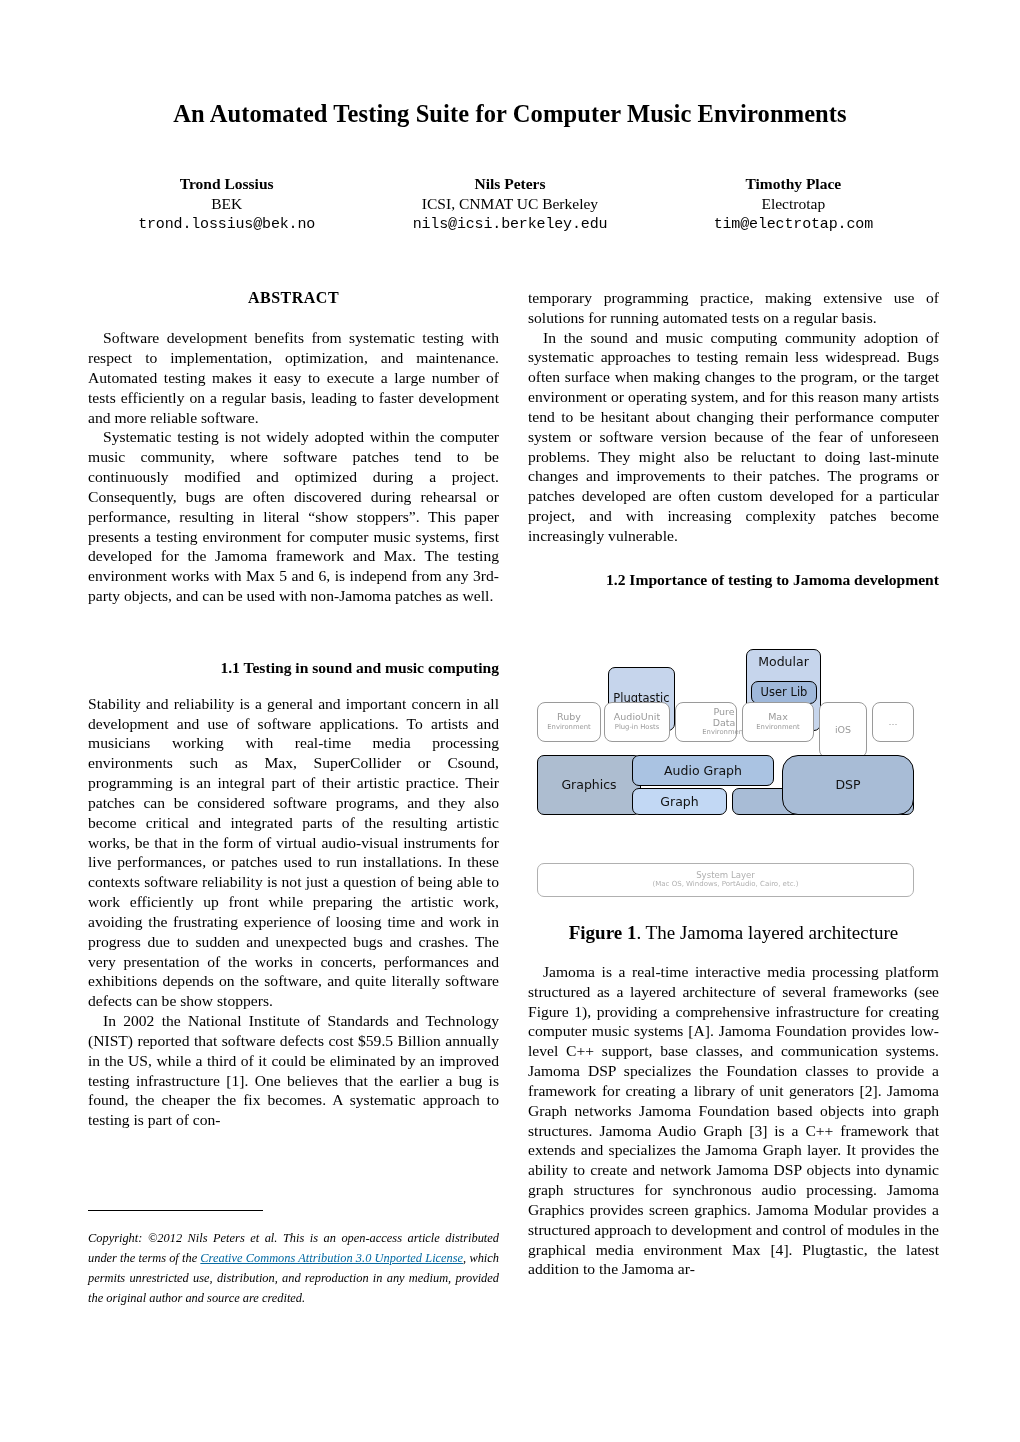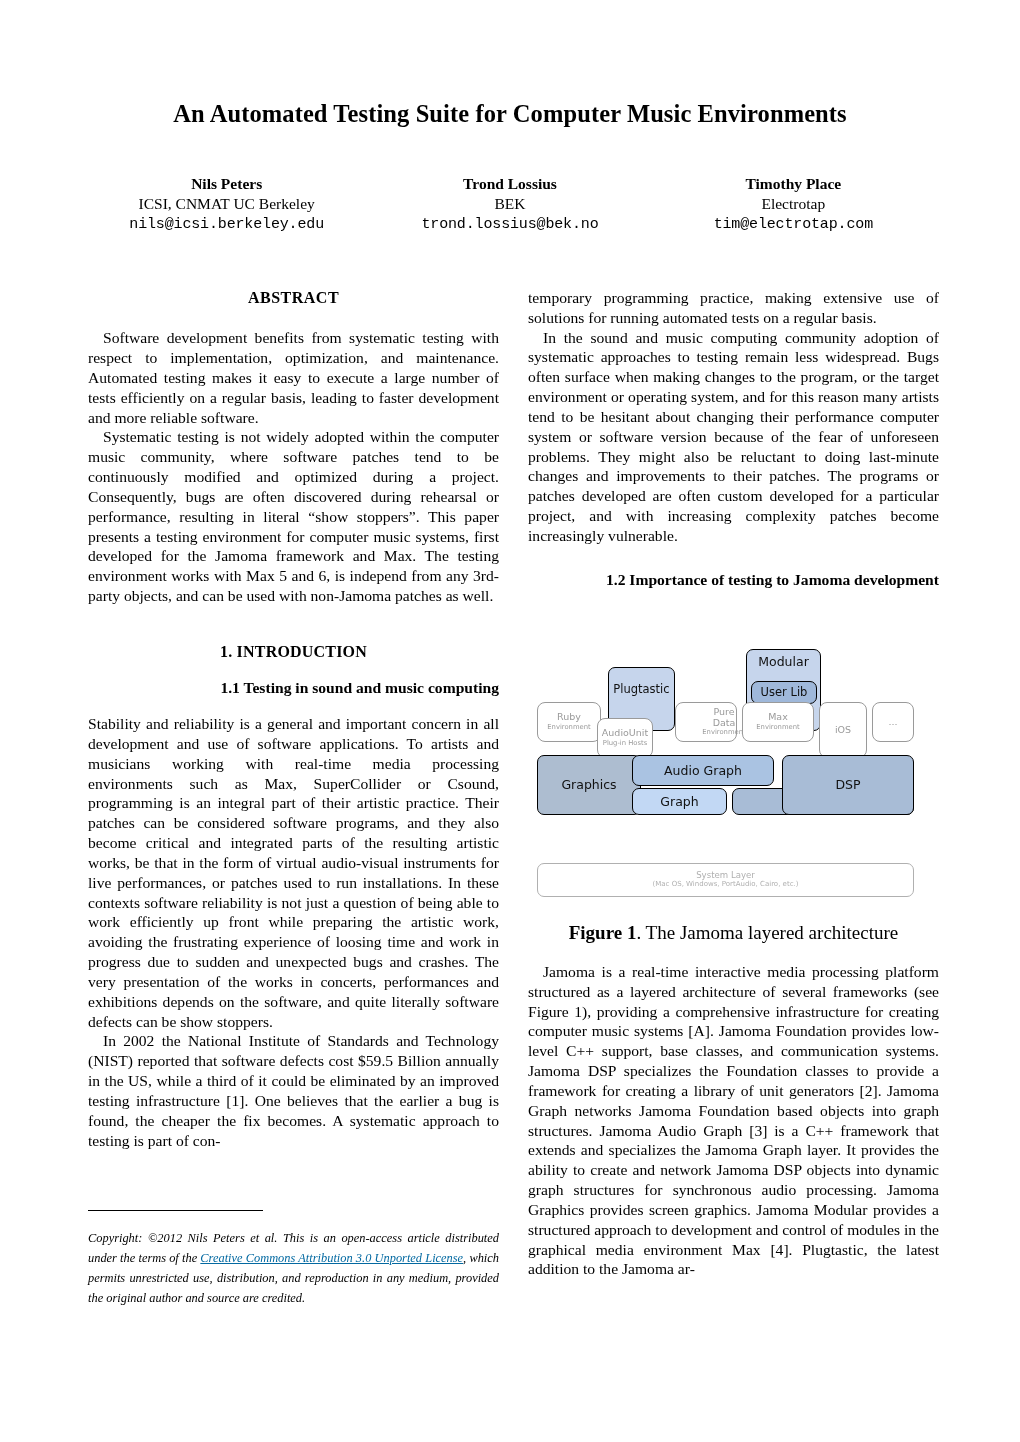--- a/index.html
+++ b/index.html
@@ -193,43 +193,42 @@
 </style>
 </head>
 <body>
 
 <div class="page">
 
   <div class="title">An Automated Testing Suite for Computer Music Environments</div>
 
   <div class="authors">
     <div class="author-col">
+      <div class="author-name">Trond Lossius</div>
+      <div class="author-affil">BEK</div>
+      <div class="author-email">trond.lossius@bek.no</div>
+    </div>
+    <div class="author-col">
       <div class="author-name">Nils Peters</div>
       <div class="author-affil">ICSI, CNMAT UC Berkeley</div>
       <div class="author-email">nils@icsi.berkeley.edu</div>
-    </div>
-    <div class="author-col">
-      <div class="author-name">Trond Lossius</div>
-      <div class="author-affil">BEK</div>
-      <div class="author-email">trond.lossius@bek.no</div>
     </div>
     <div class="author-col">
       <div class="author-name">Timothy Place</div>
       <div class="author-affil">Electrotap</div>
       <div class="author-email">tim@electrotap.com</div>
     </div>
   </div>
 
   <div class="col col-left">
     <div class="abstract-head">ABSTRACT</div>
     <div class="sp-20"></div>
     <p>Software development benefits from systematic testing with respect to implementation, optimization, and maintenance. Automated testing makes it easy to execute a large number of tests efficiently on a regular basis, leading to faster development and more reliable software.</p>
     <p>Systematic testing is not widely adopted within the computer music community, where software patches tend to be continuously modified and optimized during a project. Consequently, bugs are often discovered during rehearsal or performance, resulting in literal “show stoppers”. This paper presents a testing environment for computer music systems, first developed for the Jamoma framework and Max. The testing environment works with Max 5 and 6, is independ from any 3rd-party objects, and can be used with non-Jamoma patches as well.</p>
     <div class="sp-36"></div>
-    <h2 class="sec-title">1.  INTRODUCTION</h2>
     <div class="sp-16"></div>
     <h3 class="subsec-title">1.1  Testing in sound and music computing</h3>
     <div class="sp-16"></div>
     <p class="noindent">Stability and reliability is a general and important concern in all development and use of software applications. To artists and musicians working with real-time media processing environments such as Max, SuperCollider or Csound, programming is an integral part of their artistic practice. Their patches can be considered software programs, and they also become critical and integrated parts of the resulting artistic works, be that in the form of virtual audio-visual instruments for live performances, or patches used to run installations. In these contexts software reliability is not just a question of being able to work efficiently up front while preparing the artistic work, avoiding the frustrating experience of loosing time and work in progress due to sudden and unexpected bugs and crashes. The very presentation of the works in concerts, performances and exhibitions depends on the software, and quite literally software defects can be show stoppers.</p>
     <p>In 2002 the National Institute of Standards and Technology (NIST) reported that software defects cost $59.5 Billion annually in the US, while a third of it could be eliminated by an improved testing infrastructure [1]. One believes that the earlier a bug is found, the cheaper the fix becomes. A systematic approach to testing is part of con-</p>
   </div>
 
   <div class="col col-right">
     <p class="noindent">temporary programming practice, making extensive use of solutions for running automated tests on a regular basis.</p>
     <p>In the sound and music computing community adoption of systematic approaches to testing remain less widespread. Bugs often surface when making changes to the program, or the target environment or operating system, and for this reason many artists tend to be hesitant about changing their performance computer system or software version because of the fear of unforeseen problems. They might also be reluctant to doing last-minute changes and improvements to their patches. The programs or patches developed are often custom developed for a particular project, and with increasing complexity patches become increasingly vulnerable.</p>
@@ -240,29 +239,29 @@
   <div class="figure1">
 
     <div class="fig-box blue-light" style="left:213px; top:4px; width:75px; height:82px; justify-content:flex-start; padding-top:5px;">
       <span class="fig-label">Modular</span>
     </div>
 
     <div class="fig-box blue-userlib" style="left:218px; top:36px; width:66px; height:23px;">
       <span class="fig-label-sm">User Lib</span>
     </div>
 
-    <div class="fig-box blue-light" style="left:75px; top:22px; width:67px; height:64px; justify-content:flex-start; padding-top:15px;">
+    <div class="fig-box blue-light" style="left:75px; top:22px; width:67px; height:64px; justify-content:flex-start; padding-top:24px;">
       <span class="fig-label-sm">Plugtastic</span>
     </div>
 
     <div class="fig-box env-box" style="left:4px; top:57px; width:64px; height:40px;">
       <span class="env-main">Ruby</span>
       <span class="env-sub">Environment</span>
     </div>
-    <div class="fig-box env-box" style="left:64px; top:57px; width:56px; height:40px;margin-top:16px;">
+    <div class="fig-box env-box" style="left:71px; top:57px; width:66px; height:40px;">
       <span class="env-main">AudioUnit</span>
       <span class="env-sub">Plug-in Hosts</span>
     </div>
     <div class="fig-box env-box" style="left:142px; top:57px; width:62px; height:40px;padding-left:36px;">
       <span class="env-main">Pure Data</span>
       <span class="env-sub">Environment</span>
     </div>
     <div class="fig-box env-box" style="left:209px; top:57px; width:72px; height:40px;">
       <span class="env-main">Max</span>
       <span class="env-sub">Environment</span>
@@ -280,21 +279,21 @@
 
     <div class="fig-box blue-mid" style="left:99px; top:110px; width:142px; height:31px;">
       <span class="fig-label">Audio Graph</span>
     </div>
 
     <div class="fig-box blue-pale" style="left:99px; top:143px; width:95px; height:27px;">
       <span class="fig-label">Graph</span>
     </div>
 
     <div class="fig-box blue-slate" style="left:199px; top:143px; width:182px; height:27px; border-radius:7px;"></div>
-    <div class="fig-box blue-slate" style="left:249px; top:110px; width:132px; height:60px;">
+    <div class="fig-box blue-slate" style="left:249px; top:110px; width:132px; height:60px;border-radius:16px;">
       <span class="fig-label">DSP</span>
     </div>
 
 
     <div class="fig-box sys-box" style="left:4px; top:218px; width:377px; height:34px;">
       <span class="sys-main">System Layer</span>
       <span class="sys-sub">(Mac OS, Windows, PortAudio, Cairo, etc.)</span>
     </div>
   </div>
 

